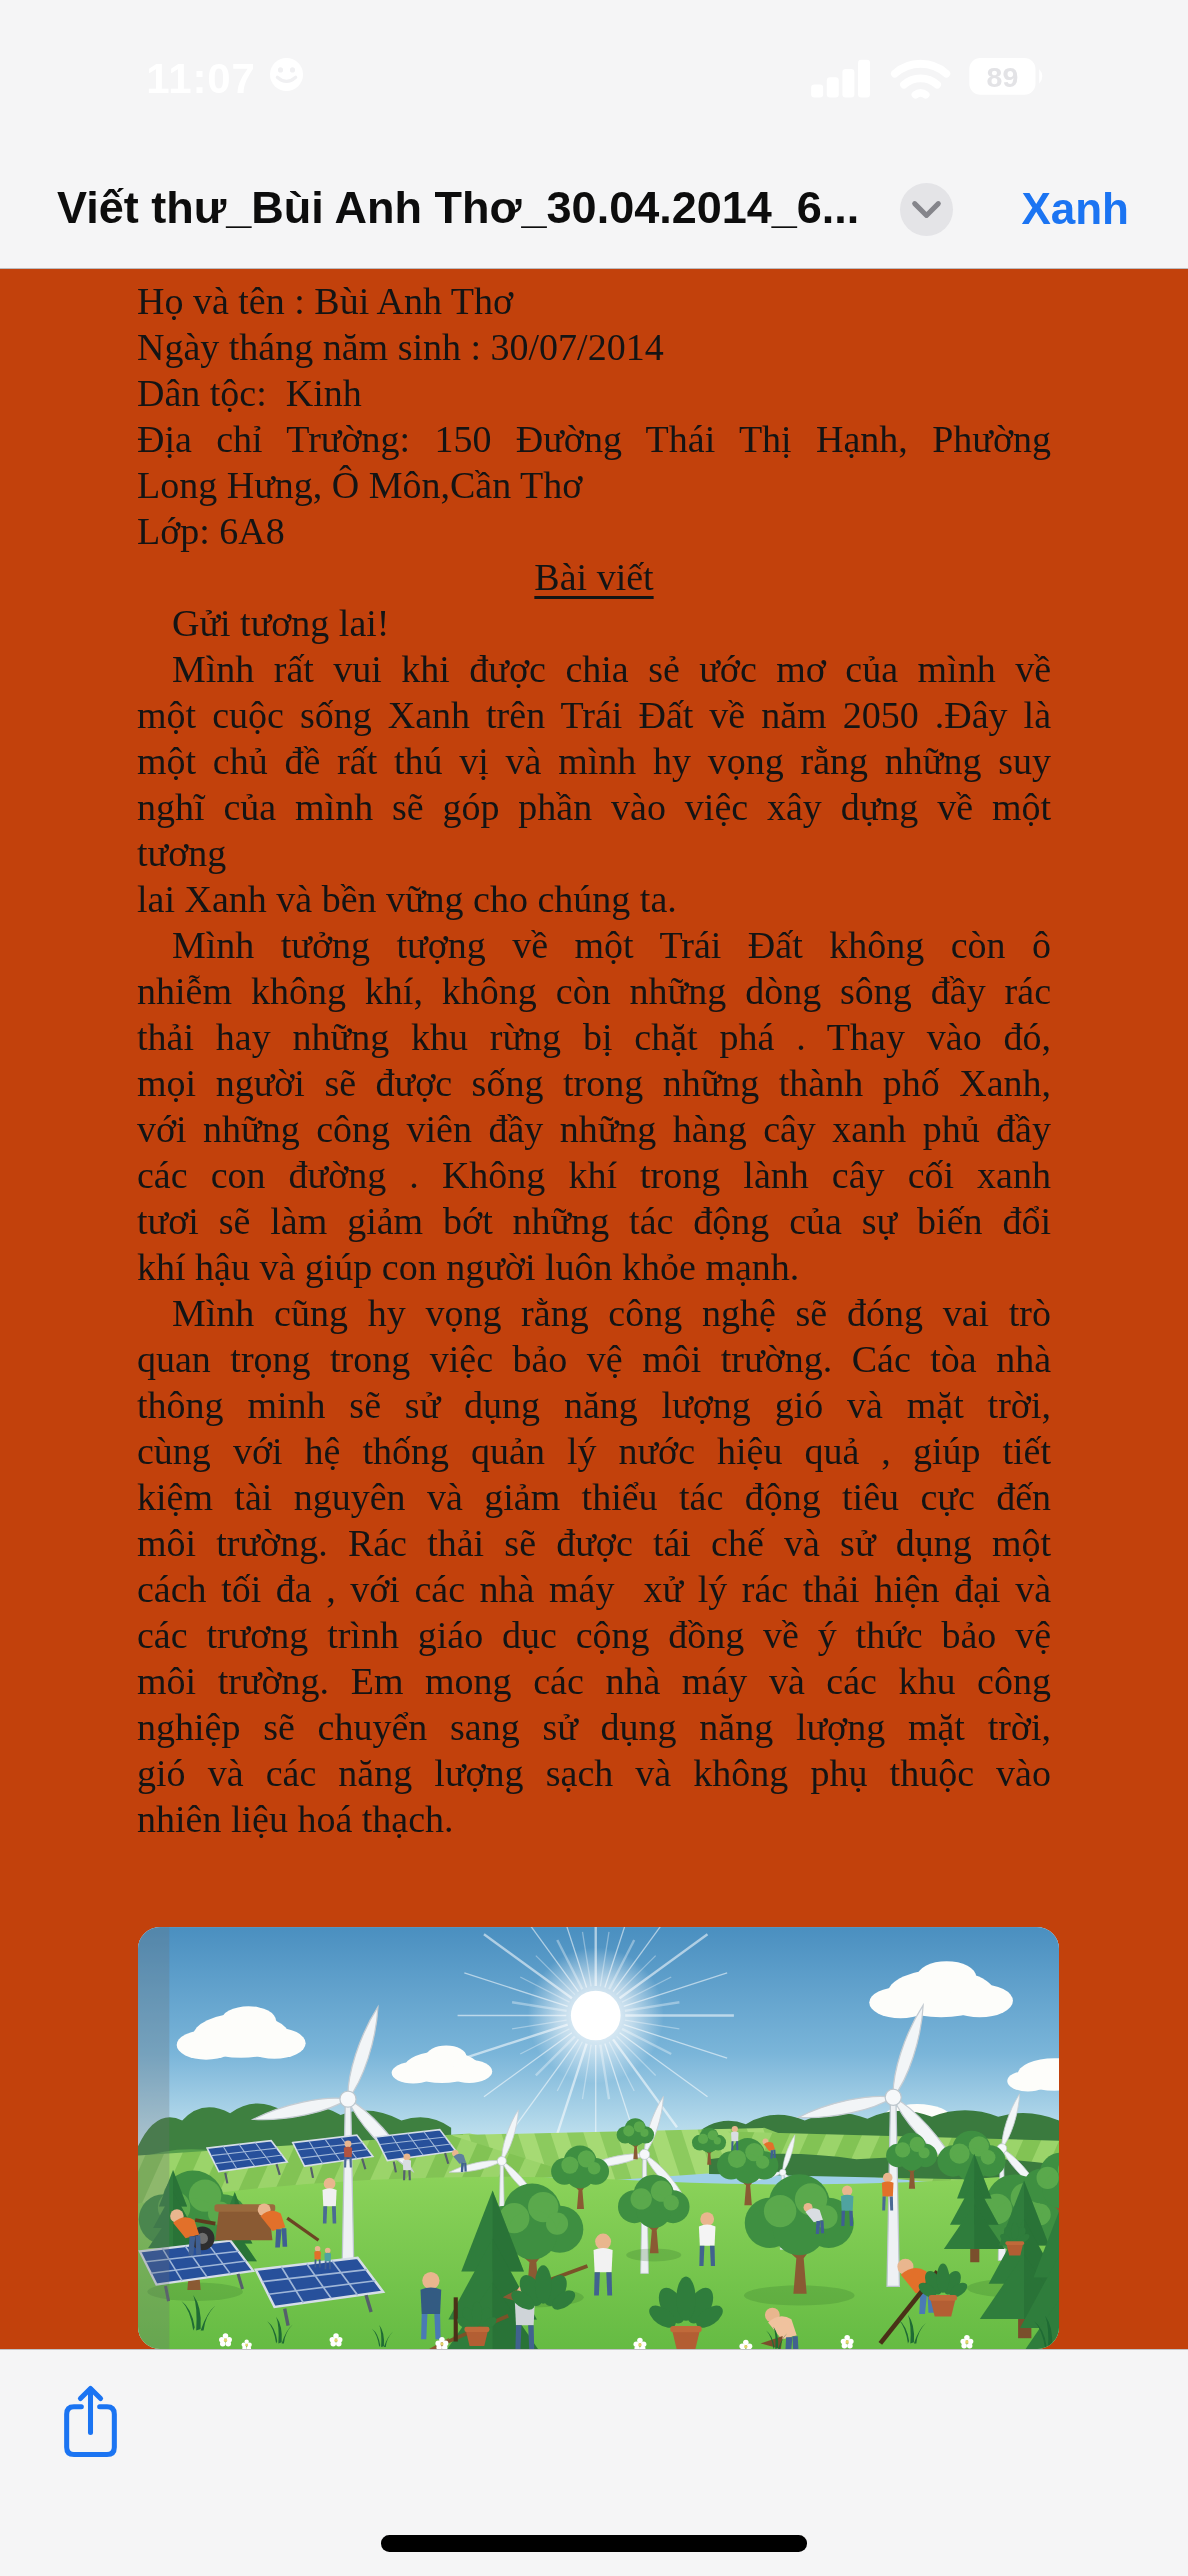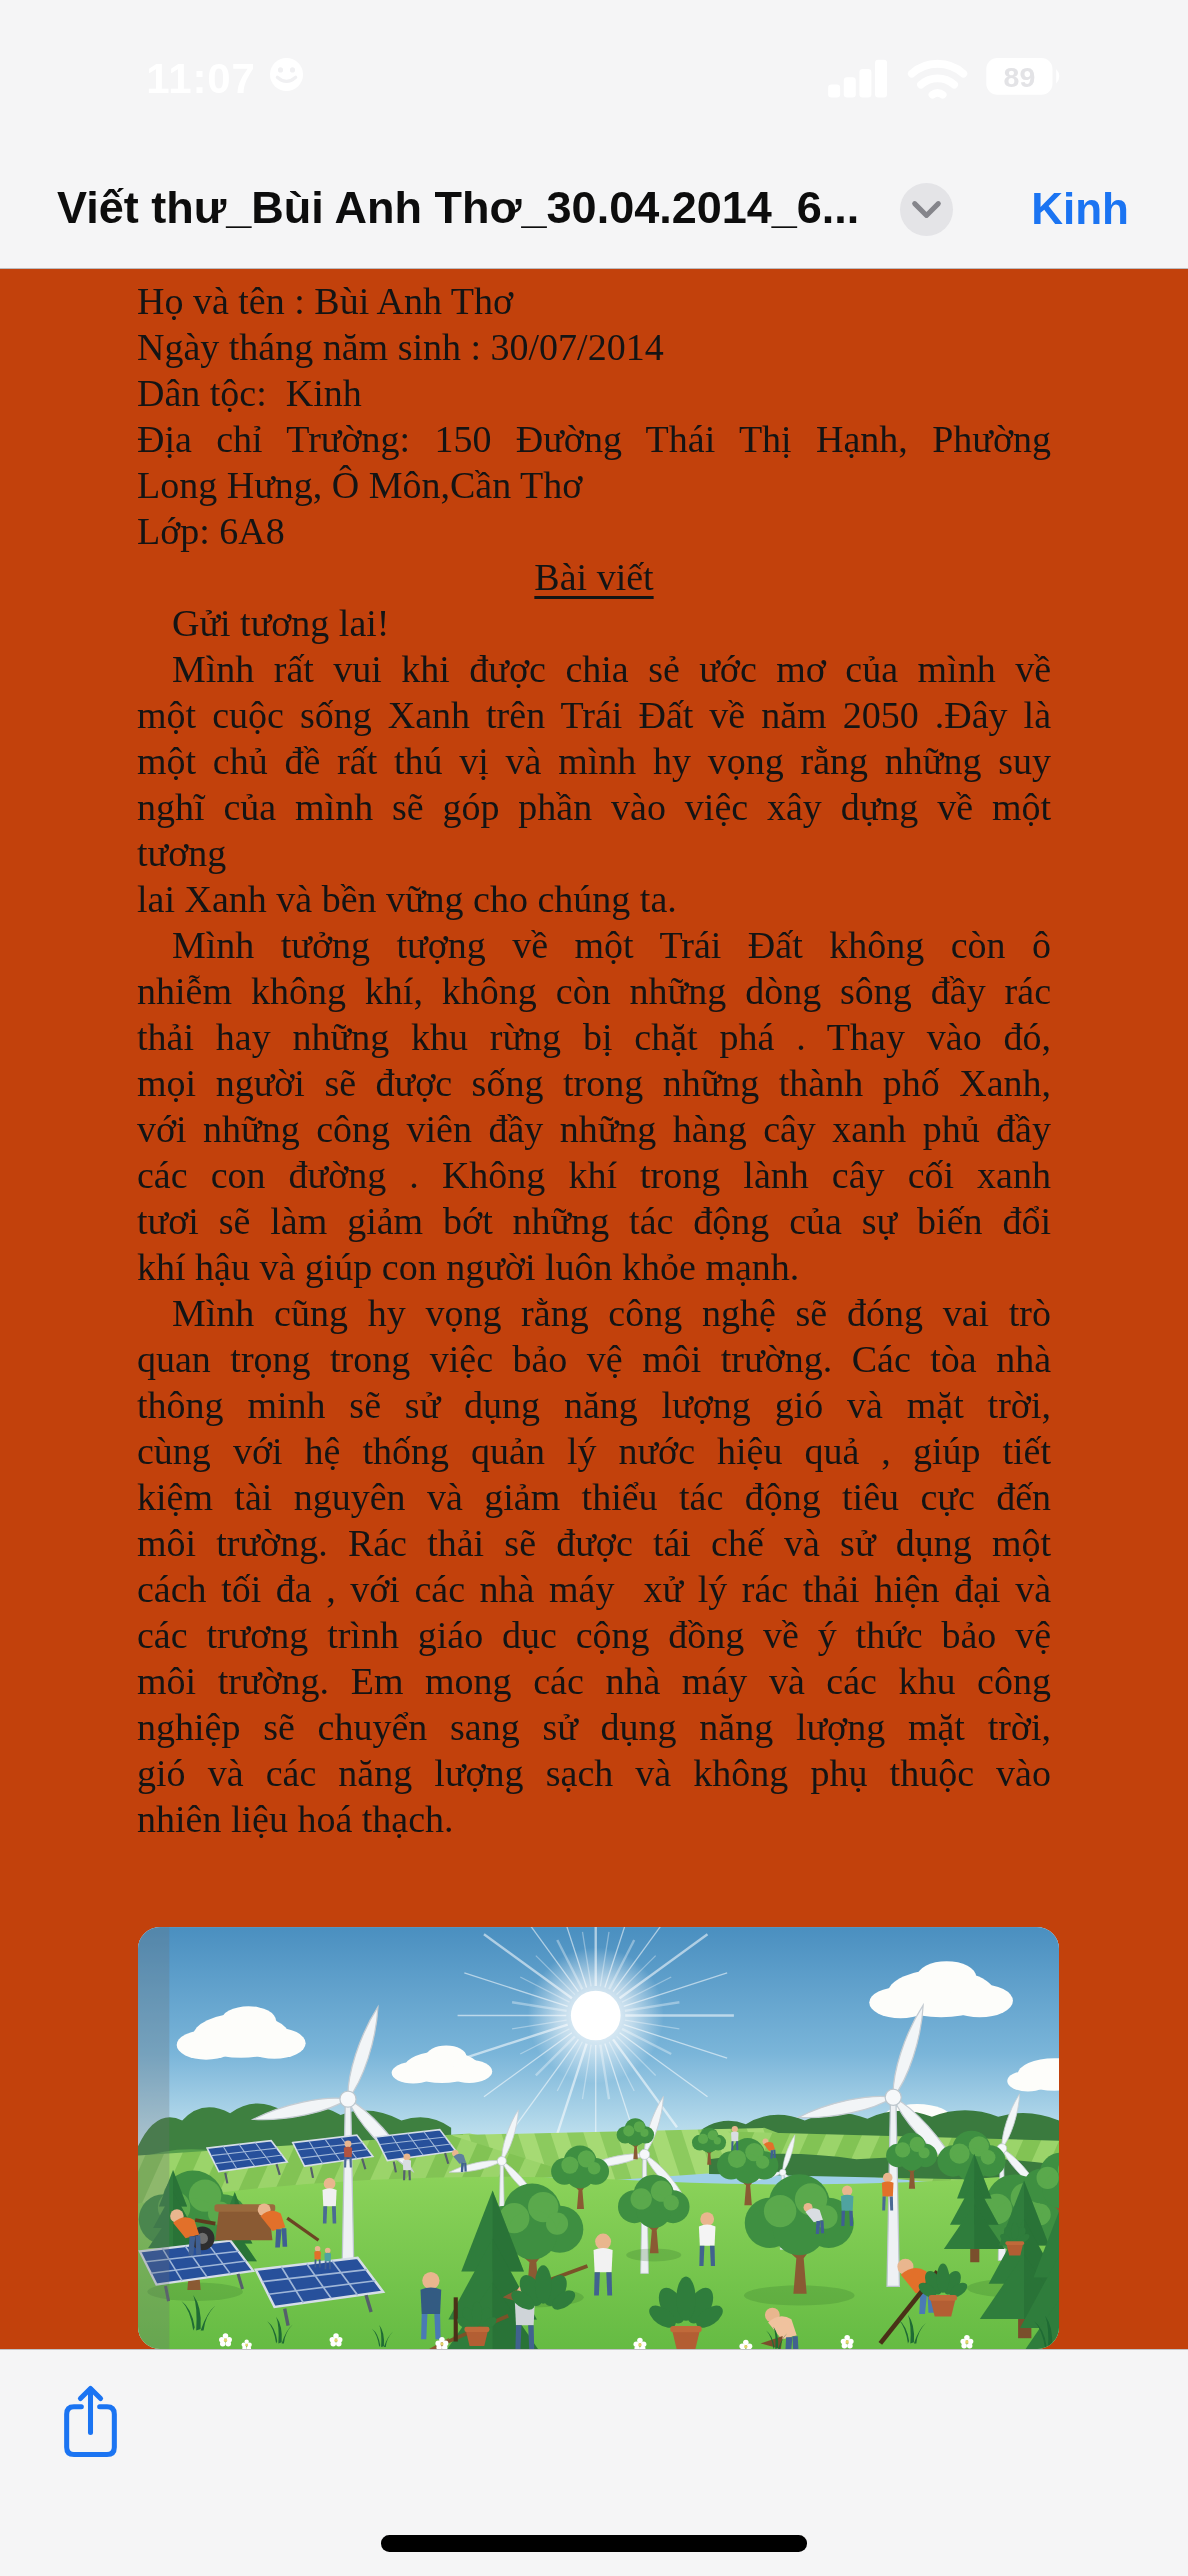--- a/index.html
+++ b/index.html
@@ -4,21 +4,21 @@
 <style>
   html,body{margin:0;padding:0;background:#888;}
   #screen{position:relative;width:1188px;height:2576px;background:#ffffff;overflow:hidden;
           font-family:"Liberation Sans",sans-serif;}
   
   .chrome-top{position:absolute;left:0;top:0;width:1188px;height:269px;background:#f5f5f6;
               border-bottom:1.8px solid #bcbcbf;box-sizing:border-box;}
   .status-time{position:absolute;left:109px;top:55px;width:184px;color:#ffffff;
                font-size:42px;font-weight:bold;letter-spacing:0.9px;text-align:center;}
   .status-emoji{position:absolute;left:269px;top:57px;}
-  .status-right{position:absolute;left:815px;top:46px;text-align:center;}
+  .status-right{position:absolute;left:798px;top:46px;text-align:center;}
   
   .nav-title{position:absolute;left:57px;top:182px;width:834px;font-size:45px;font-weight:bold;
              color:#0d0d0d;white-space:nowrap;overflow:hidden;}
   .nav-collapse{position:absolute;left:900px;top:183px;width:53px;height:53px;border-radius:50%;
                 background:#e4e4e7;display:flex;align-items:center;justify-content:center;}
   .nav-done{position:absolute;right:59px;top:184px;font-size:44px;font-weight:600;color:#1b74f2;}
   
   .doc-page{position:absolute;left:0;top:269px;width:1188px;height:2080px;background:#c2410c;}
   .doc-text{position:absolute;left:137px;top:9.2px;width:914px;
             font-family:"Liberation Serif","DejaVu Serif",serif;font-size:38px;line-height:46px;
@@ -78,21 +78,21 @@
     </div>
 
     <div class="nav-title">Viết thư_Bùi Anh Thơ_30.04.2014_6...</div>
 
     <div class="nav-collapse">
       <svg width="31" height="20" viewBox="0 0 34 22">
         <path d="M4 4 L17 17 L30 4" fill="none" stroke="#85858b" stroke-width="5.5" stroke-linecap="round" stroke-linejoin="round"></path>
       </svg>
     </div>
 
-    <div class="nav-done">Kinh</div>
+    <div class="nav-done">Xanh</div>
   </div>
 
   <div class="doc-page">
     <div class="doc-text" id="docLines"><div class="line">Họ và tên : Bùi Anh Thơ</div><div class="line">Ngày tháng năm sinh : 30/07/2014</div><div class="line">Dân tộc:  Kinh</div><div class="line j">Địa chỉ Trường: 150 Đường Thái Thị Hạnh, Phường</div><div class="line">Long Hưng, Ô Môn,Cần Thơ</div><div class="line">Lớp: 6A8</div><div class="line c u">Bài viết</div><div class="line i">Gửi tương lai!</div><div class="line j i">Mình rất vui khi được chia sẻ ước mơ của mình về</div><div class="line j">một cuộc sống Xanh trên Trái Đất về năm 2050 .Đây là</div><div class="line j">một chủ đề rất thú vị và mình hy vọng rằng những suy</div><div class="line j">nghĩ của mình sẽ góp phần vào việc xây dựng về một</div><div class="line">tương</div><div class="line">lai Xanh và bền vững cho chúng ta.</div><div class="line j i">Mình tưởng tượng về một Trái Đất không còn ô</div><div class="line j">nhiễm không khí, không còn những dòng sông đầy rác</div><div class="line j">thải hay những khu rừng bị chặt phá . Thay vào đó,</div><div class="line j">mọi người sẽ được sống trong những thành phố Xanh,</div><div class="line j">với những công viên đầy những hàng cây xanh phủ đầy</div><div class="line j">các con đường . Không khí trong lành cây cối xanh</div><div class="line j">tươi sẽ làm giảm bớt những tác động của sự biến đổi</div><div class="line">khí hậu và giúp con người luôn khỏe mạnh.</div><div class="line j i">Mình cũng hy vọng rằng công nghệ sẽ đóng vai trò</div><div class="line j">quan trọng trong việc bảo vệ môi trường. Các tòa nhà</div><div class="line j">thông minh sẽ sử dụng năng lượng gió và mặt trời,</div><div class="line j">cùng với hệ thống quản lý nước hiệu quả , giúp tiết</div><div class="line j">kiệm tài nguyên và giảm thiểu tác động tiêu cực đến</div><div class="line j">môi trường. Rác thải sẽ được tái chế và sử dụng một</div><div class="line j">cách tối đa , với các nhà máy  xử lý rác thải hiện đại và</div><div class="line j">các trương trình giáo dục cộng đồng về ý thức bảo vệ</div><div class="line j">môi trường. Em mong các nhà máy và các khu công</div><div class="line j">nghiệp sẽ chuyển sang sử dụng năng lượng mặt trời,</div><div class="line j">gió và các năng lượng sạch và không phụ thuộc vào</div><div class="line">nhiên liệu hoá thạch.</div></div>
 
     <div class="illustration">
       <svg width="921" height="422" viewBox="0 0 1000 458">
         <defs>
           <linearGradient id="sky" x1="0" y1="0" x2="0" y2="1">
             <stop offset="0" stop-color="#4a8fc0"></stop>

